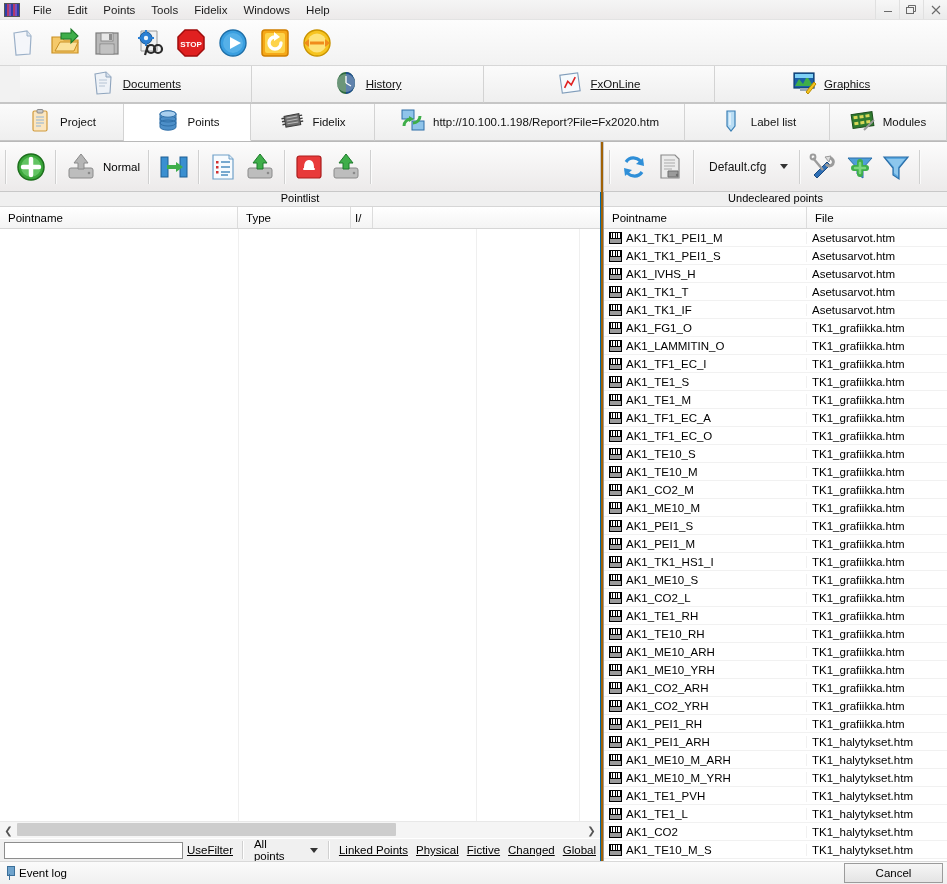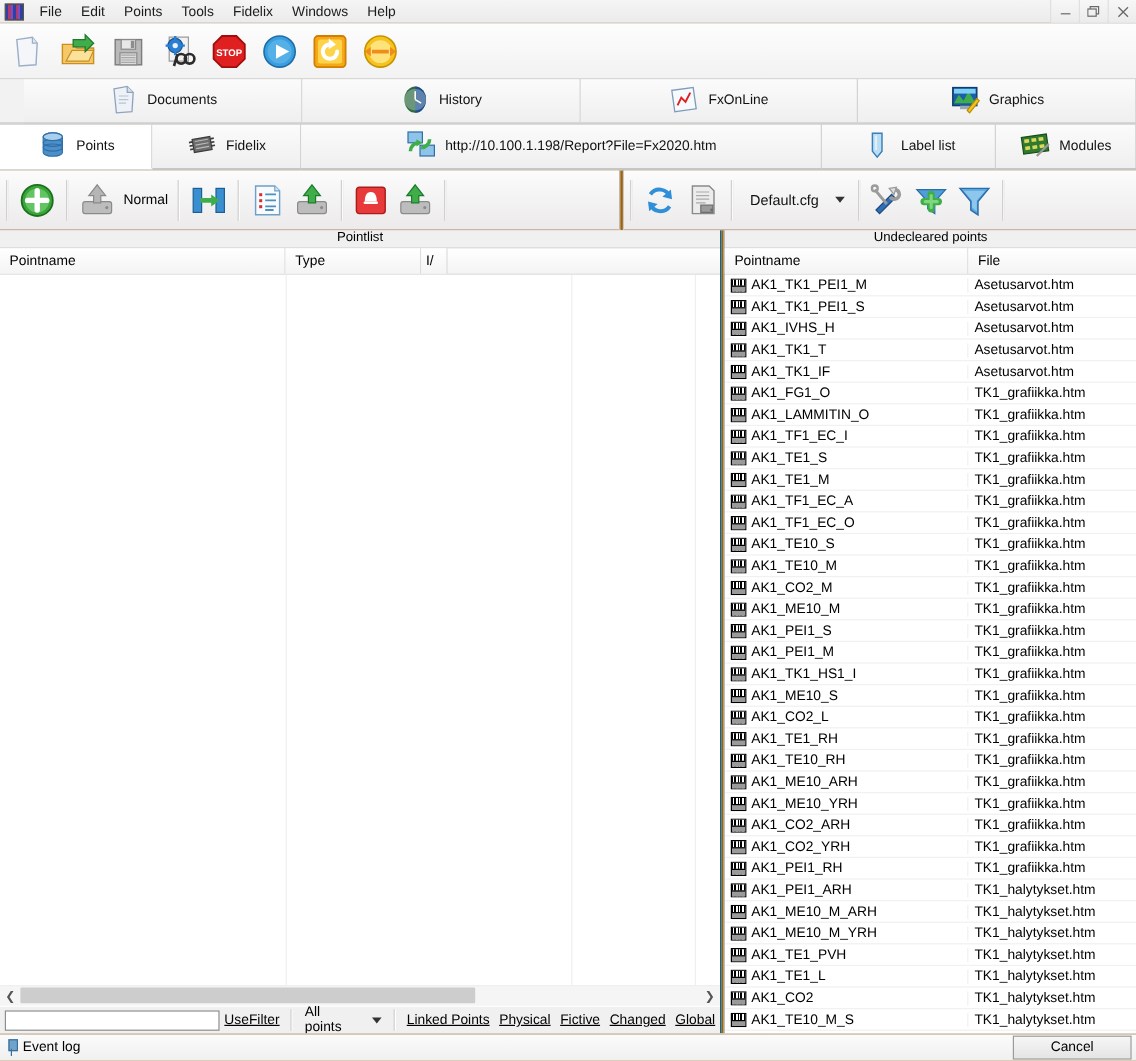--- a/index.html
+++ b/index.html
@@ -103,21 +103,21 @@
     cursor: default;
     position: relative;
   }
   .tab.active {
     background: #ffffff;
     border-bottom: 1px solid #ffffff;
   }
   .tab .lbl { white-space: nowrap; }
 
   
-  .r1 .tab { flex: 1 1 0; }
+  .r1 .tab { flex: 1 1 0; text-decoration: underline; }
   .r1 .spacer-left { width: 20px; background:#f2f2f2; border-bottom:1px solid #c6c6c6; flex:0 0 20px;}
   
   .r2 .tab-project { flex: 0 0 124px; }
   .r2 .tab-points  { flex: 0 0 127px; }
   .r2 .tab-fidelix { flex: 0 0 124px; }
   .r2 .tab-url     { flex: 1 1 auto; align-items: center; }
   .r2 .tab-label   { flex: 0 0 145px; }
   .r2 .tab-modules { flex: 0 0 117px; }
 
   
@@ -127,21 +127,21 @@
     flex: 0 0 auto;
   }
   .tbpanel {
     background: linear-gradient(to bottom,#fcfcfc,#eceaea);
     border: 1px solid #c8c8c8;
     border-top: none;
     display: flex;
     align-items: center;
     box-sizing: border-box;
   }
-  .tbpanel.left { width: 517px; border-left: none; }
+  .tbpanel.left { width: 601px; border-left: none; }
   .tbpanel.right { flex: 1 1 auto; border-right: none; margin-left: 2px;}
   .sep {
     width: 1px; height: 34px;
     background: #d0d0d0;
     border-right: 1px solid #fbfbfb;
     margin: 0 5px;
     flex: 0 0 auto;
   }
   .tb2 {
     height: 38px;
@@ -506,20 +506,32 @@
           <rect x="4" y="4" width="18" height="4" fill="#7fd0f5"></rect>
           <rect x="9" y="18" width="8" height="3" fill="#9aa8b5"></rect>
           <path d="M15,22 L23,12 L25,14 L17,24 Z" fill="#f6c420" stroke="#b88c00"></path>
         </svg>
       </span>
       <span class="lbl">Graphics</span>
     </div>
   </div>
 
   <div class="tabrow second r2">
+    <div class="tab tab-project">
+      <span>
+        <svg width="26" height="26" viewBox="0 0 26 26">
+          <rect x="6" y="3" width="14" height="20" rx="1.5" fill="#fbe6c0" stroke="#d09a3c" stroke-width="1.2"></rect>
+          <rect x="10" y="1.5" width="6" height="3.5" rx="1" fill="#c9c9c9" stroke="#8a8a8a"></rect>
+          <g stroke="#8fb4d8">
+              <path d="M9,9 H17 M9,12 H17 M9,15 H17 M9,18 H14"></path>
+            </g>
+        </svg>
+      </span>
+      <span class="lbl">Project</span>
+    </div>
 
     <div class="tab tab-points active">
       <span>
         <svg width="26" height="26" viewBox="0 0 26 26">
           <ellipse cx="13" cy="6" rx="8" ry="3.2" fill="#7fb4e0" stroke="#2f6fa8"></ellipse>
           <path d="M5,6 v13 a8,3.2 0 0 0 16,0 V6" fill="#4d8fc8" stroke="#2f6fa8"></path>
           <ellipse cx="13" cy="11" rx="8" ry="3" fill="none" stroke="#2f6fa8"></ellipse>
           <ellipse cx="13" cy="15" rx="8" ry="3" fill="none" stroke="#2f6fa8"></ellipse>
           <ellipse cx="13" cy="6" rx="8" ry="3.2" fill="#a9cfee" stroke="#2f6fa8"></ellipse>
         </svg>

